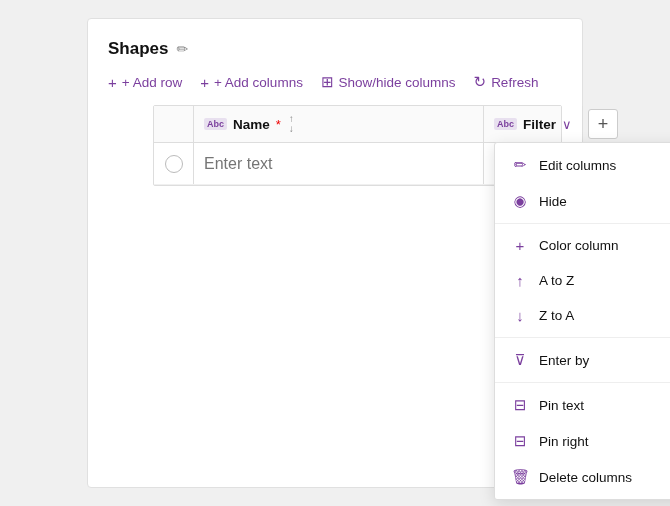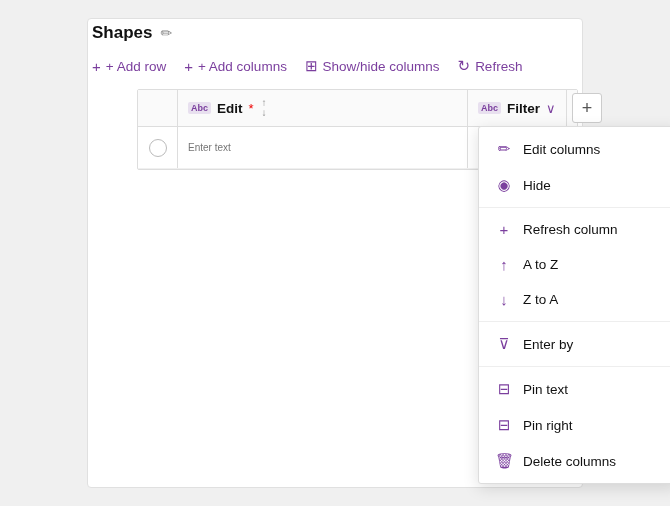--- a/index.html
+++ b/index.html
@@ -12,21 +12,21 @@
       width: 670px;
       height: 506px;
       overflow: hidden;
     }
     .panel {
       background: #fff;
       border: 1px solid #e0e0e0;
       border-radius: 4px;
       width: 496px;
       min-height: 470px;
-      padding: 4px;
+      padding: 20px;
       position: relative;
     }
     .panel-title {
       display: flex;
       align-items: center;
       gap: 8px;
       margin-bottom: 14px;
     }
     .panel-title-text {
       font-size: 17px;
@@ -177,21 +177,21 @@
       flex: 0 0 290px;
       border-right: 1px solid #ddd;
       padding: 8px 10px;
       display: flex;
       align-items: center;
     }
     .row-name-cell input {
       border: none;
       outline: none;
       background: transparent;
-      font-size: 10px;
+      font-size: 16px;
       color: #aaa;
       width: 100%;
     }
     .row-color-cell {
       flex: 1;
       padding: 8px 10px;
     }
     
     .dropdown-menu {
       position: absolute;
@@ -254,21 +254,21 @@
       <span>Refresh</span>
     </button>
   </div>
 
   <div class="table-wrapper">
 
     <div class="table-header">
       <div class="col-checkbox"></div>
       <div class="col-name-header">
         <span class="col-type-icon">Abc</span>
-        <span class="col-label">Edit</span>
+        <span class="col-label">Name</span>
         <span class="required-star">*</span>
         <div class="sort-icons">
           <span>↑</span>
           <span>↓</span>
         </div>
       </div>
       <div class="col-color-header" style="position:relative;">
         <span class="col-type-icon">Abc</span>
         <span class="col-label">Filter</span>
         <span class="dropdown-chevron">∨</span>
@@ -279,21 +279,21 @@
               <span class="mi-icon">✏</span>
               <span>Edit columns</span>
             </div>
             <div class="menu-item">
               <span class="mi-icon">◉</span>
               <span>Hide</span>
             </div>
             <div class="menu-divider"></div>
             <div class="menu-item">
               <span class="mi-icon">+</span>
-              <span>Refresh column</span>
+              <span>Color column</span>
             </div>
             <div class="menu-item">
               <span class="mi-icon">↑</span>
               <span>A to Z</span>
             </div>
             <div class="menu-item">
               <span class="mi-icon">↓</span>
               <span>Z to A</span>
             </div>
             <div class="menu-divider"></div>

